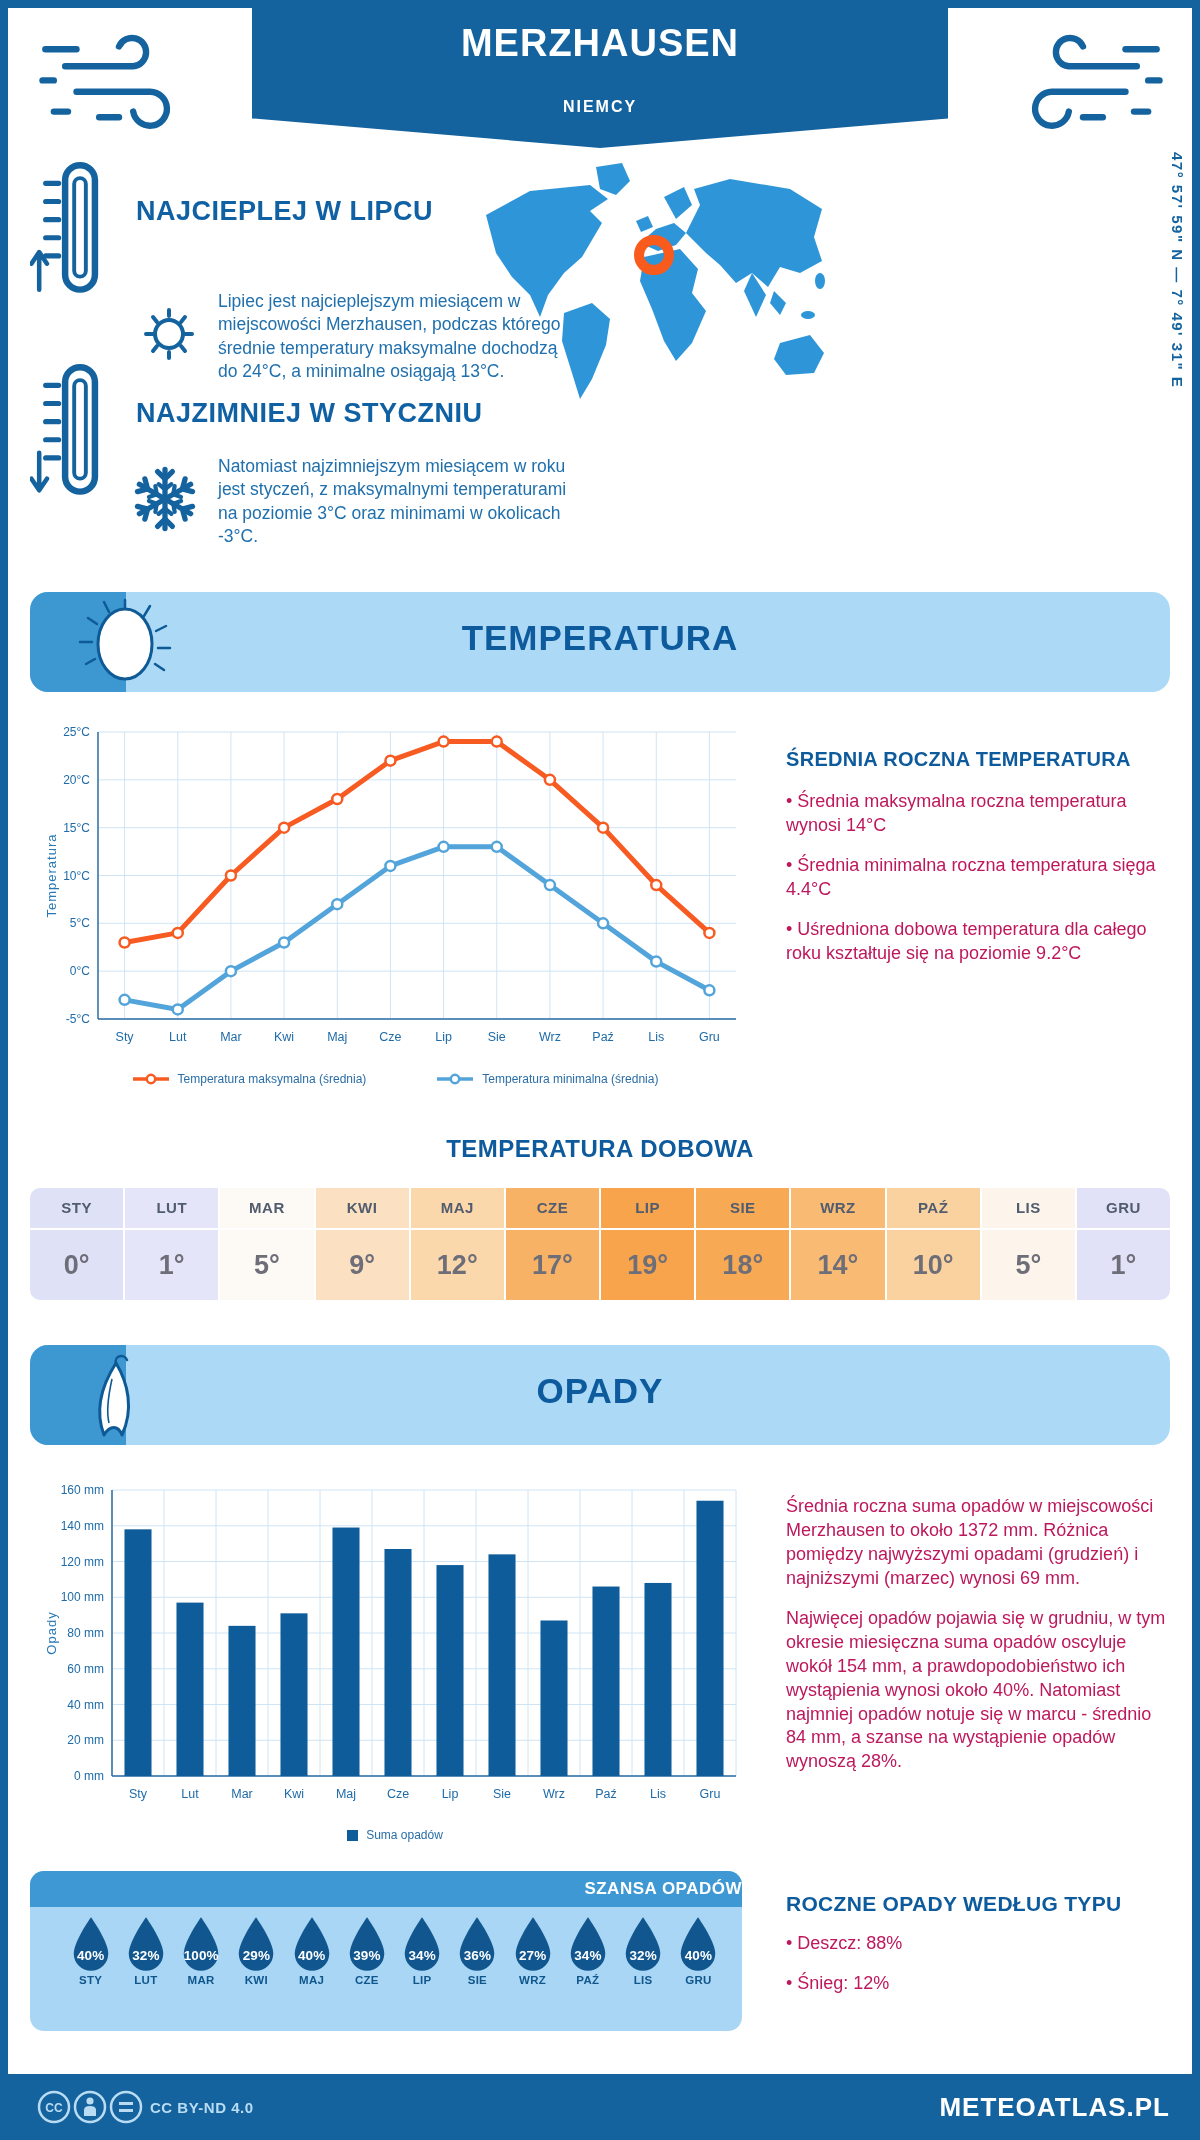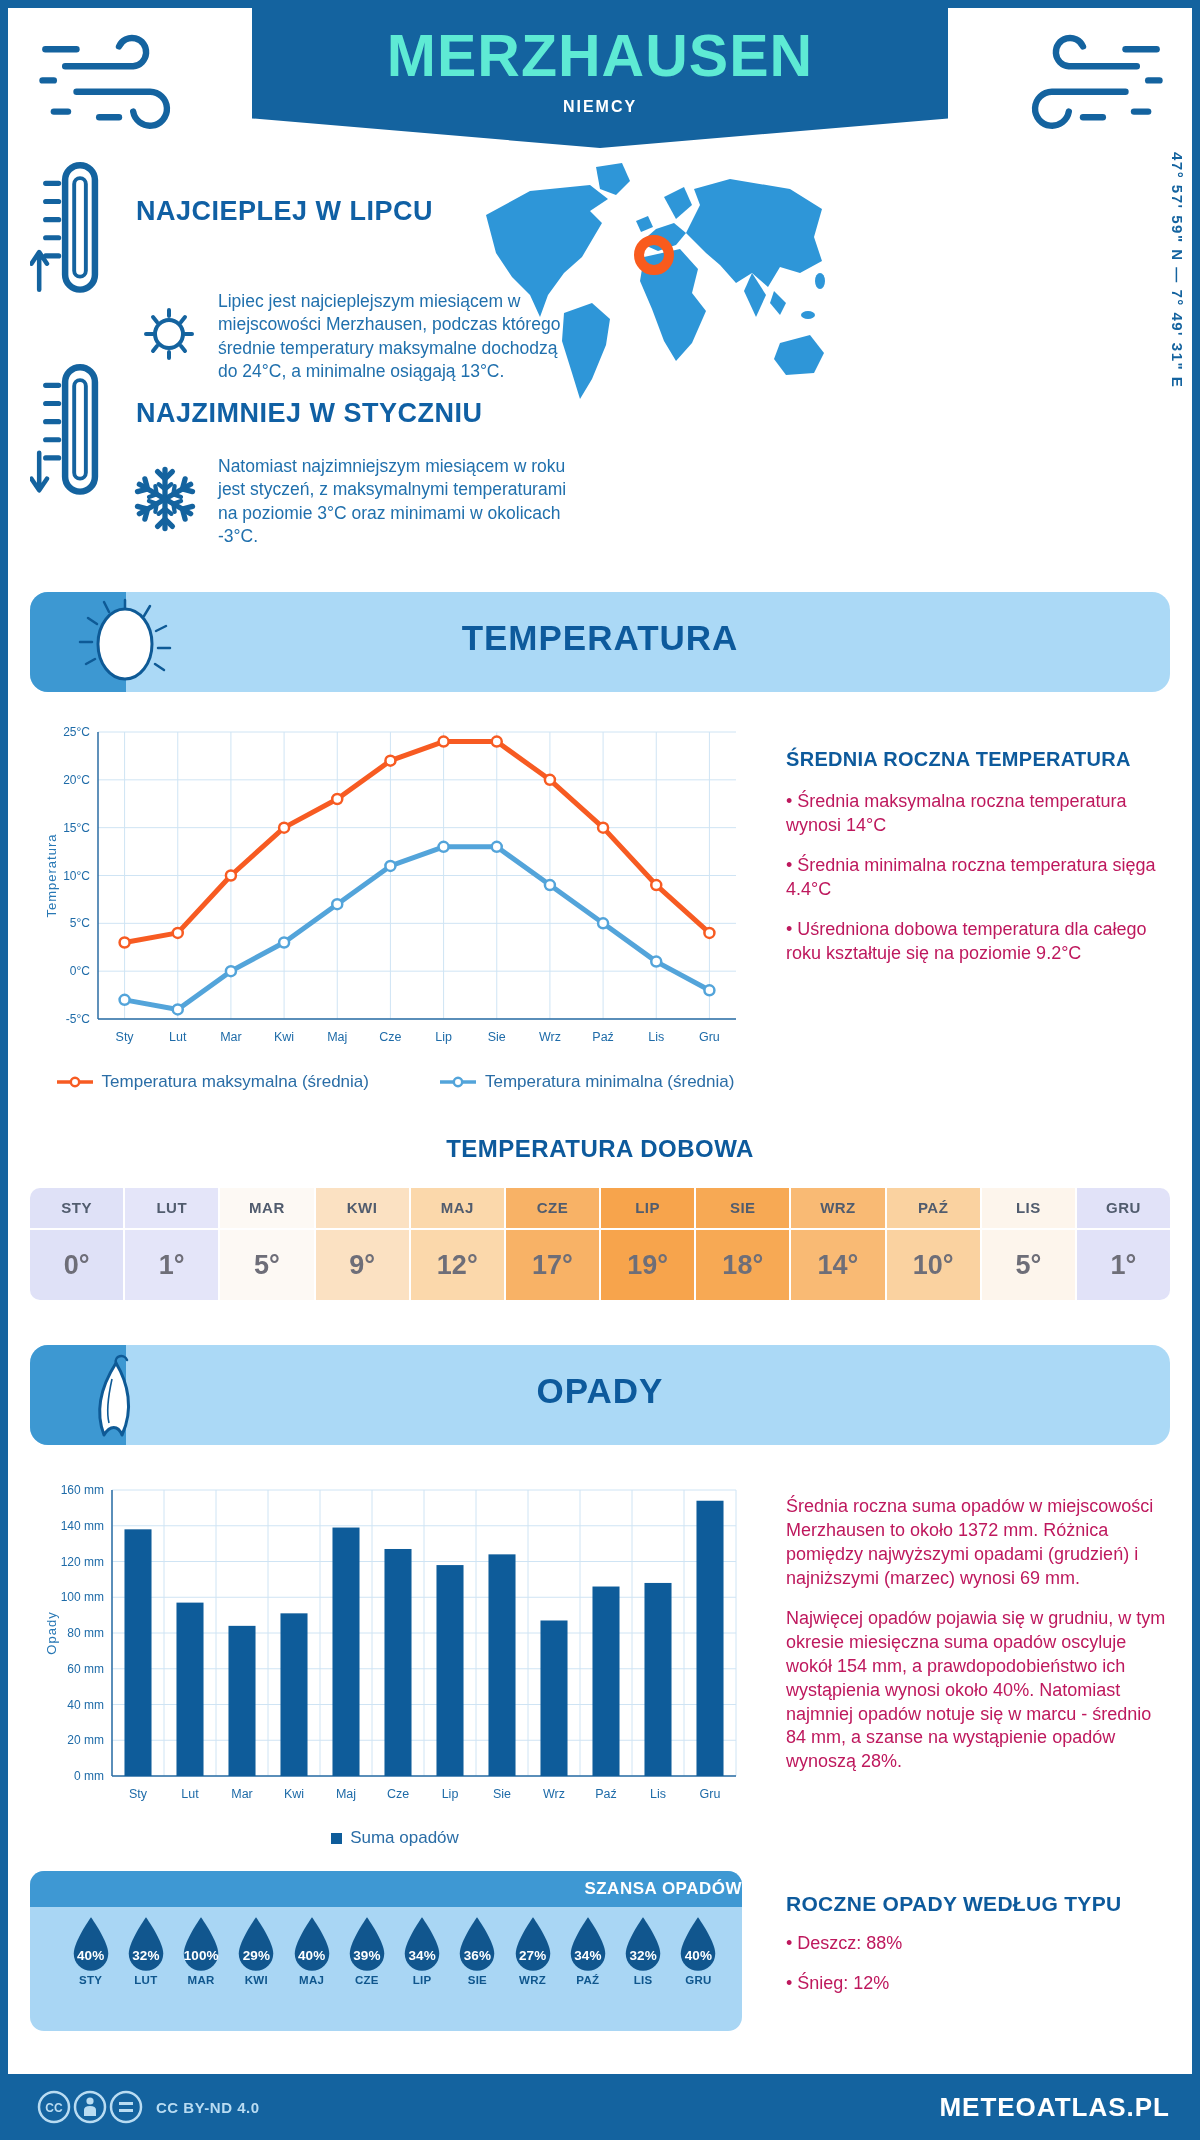--- a/index.html
+++ b/index.html
@@ -3,22 +3,22 @@
 <meta charset="utf-8">
 <style>
   html,body{margin:0;padding:0;background:#e8eef3;}
   .page{position:relative;width:1200px;height:2140px;background:#fff;margin:0 auto;
         font-family:"Liberation Sans",sans-serif;overflow:hidden;}
   .abs{position:absolute;}
   .edge{position:absolute;background:#14639f;}
   
   .ribbon{position:absolute;left:252px;top:0;width:696px;height:148px;background:#14639f;
           clip-path:polygon(0 0,100% 0,100% 80%,50% 100%,0 80%);}
-  .ribbon .title{position:absolute;left:0;right:0;top:22px;text-align:center;color:#5eead4;
-          font-size:59px;font-weight:700;letter-spacing:1px;}
+  .ribbon .title{position:absolute;left:0;right:0;top:22px;text-align:center;color:#ffffff;
+          font-size:38px;font-weight:700;letter-spacing:1px;}
   .ribbon .subtitle{position:absolute;left:0;right:0;top:98px;text-align:center;color:#fff;
           font-size:16px;font-weight:700;letter-spacing:2px;}
   .coords{position:absolute;right:14px;top:152px;writing-mode:vertical-rl;color:#14639f;
           font-size:15px;font-weight:700;letter-spacing:1.5px;}
   
   .hl-title{position:absolute;color:#1060a4;font-size:27px;font-weight:700;letter-spacing:.5px;}
   .hl-text{position:absolute;color:#2070ad;font-size:17.5px;line-height:1.33;}
   
   .banner{position:absolute;left:30px;width:1140px;height:100px;background:#abd9f6;border-radius:18px;}
   .banner .accent{position:absolute;left:0;top:0;width:96px;height:100px;background:#3d98d2;
@@ -34,33 +34,33 @@
   .daily-table{position:absolute;left:30px;width:1140px;height:112px;display:flex;}
   .daily-col{flex:1;display:flex;flex-direction:column;border-right:2px solid #fff;}
   .daily-col:last-child{border-right:none;}
   .daily-col:first-child{border-radius:10px 0 0 10px;overflow:hidden;}
   .daily-col:last-child{border-radius:0 10px 10px 0;overflow:hidden;}
   .daily-month{height:40px;line-height:40px;text-align:center;font-size:15px;font-weight:700;
           color:#515c6e;border-bottom:2px solid #fff;letter-spacing:.5px;}
   .daily-value{height:70px;line-height:70px;text-align:center;font-size:27px;font-weight:700;color:#6e6e78;}
   
   .legend{position:absolute;display:flex;justify-content:center;gap:70px;align-items:center;}
-  .legend .item{display:flex;align-items:center;gap:8px;color:#2a6da6;font-size:17px;}
+  .legend .item{display:flex;align-items:center;gap:8px;color:#2a6da6;font-size:12px;}
   
   .chance-box{position:absolute;left:30px;width:712px;height:160px;background:#a9d6f4;border-radius:14px;}
   .chance-head{height:36px;line-height:36px;background:#3e98d3;border-radius:14px 14px 0 0;
           text-align:right;color:#fff;font-weight:700;font-size:17px;letter-spacing:.5px;}
   .drops{display:flex;padding:8px 16px 0 33px;}
   .drop-cell{flex:1;text-align:center;position:relative;}
   .drop-cell .pct{position:absolute;left:0;right:0;top:33px;color:#fff;font-weight:700;font-size:13.5px;}
   .drop-cell .mon{margin-top:1px;color:#0f568d;font-weight:700;font-size:11.5px;letter-spacing:.3px;}
   
   .footer{position:absolute;left:0;right:0;bottom:0;height:66px;background:#14639f;}
   .footer .left{position:absolute;left:36px;top:0;height:66px;display:flex;align-items:center;}
-  .footer .license{color:#b9dcf2;font-weight:700;font-size:15px;letter-spacing:.5px;margin-left:12px;}
+  .footer .license{color:#b9dcf2;font-weight:700;font-size:15px;letter-spacing:.5px;margin-left:6px;}
   .footer .site{position:absolute;right:30px;top:0;height:66px;display:flex;align-items:center;
           color:#fff;font-weight:700;font-size:26px;letter-spacing:1px;}
   svg{display:block;}
 </style>
 </head>
 <body>
 
 <div class="page">
 
   <div class="edge" style="left:0;top:0;width:1200px;height:8px"></div>

